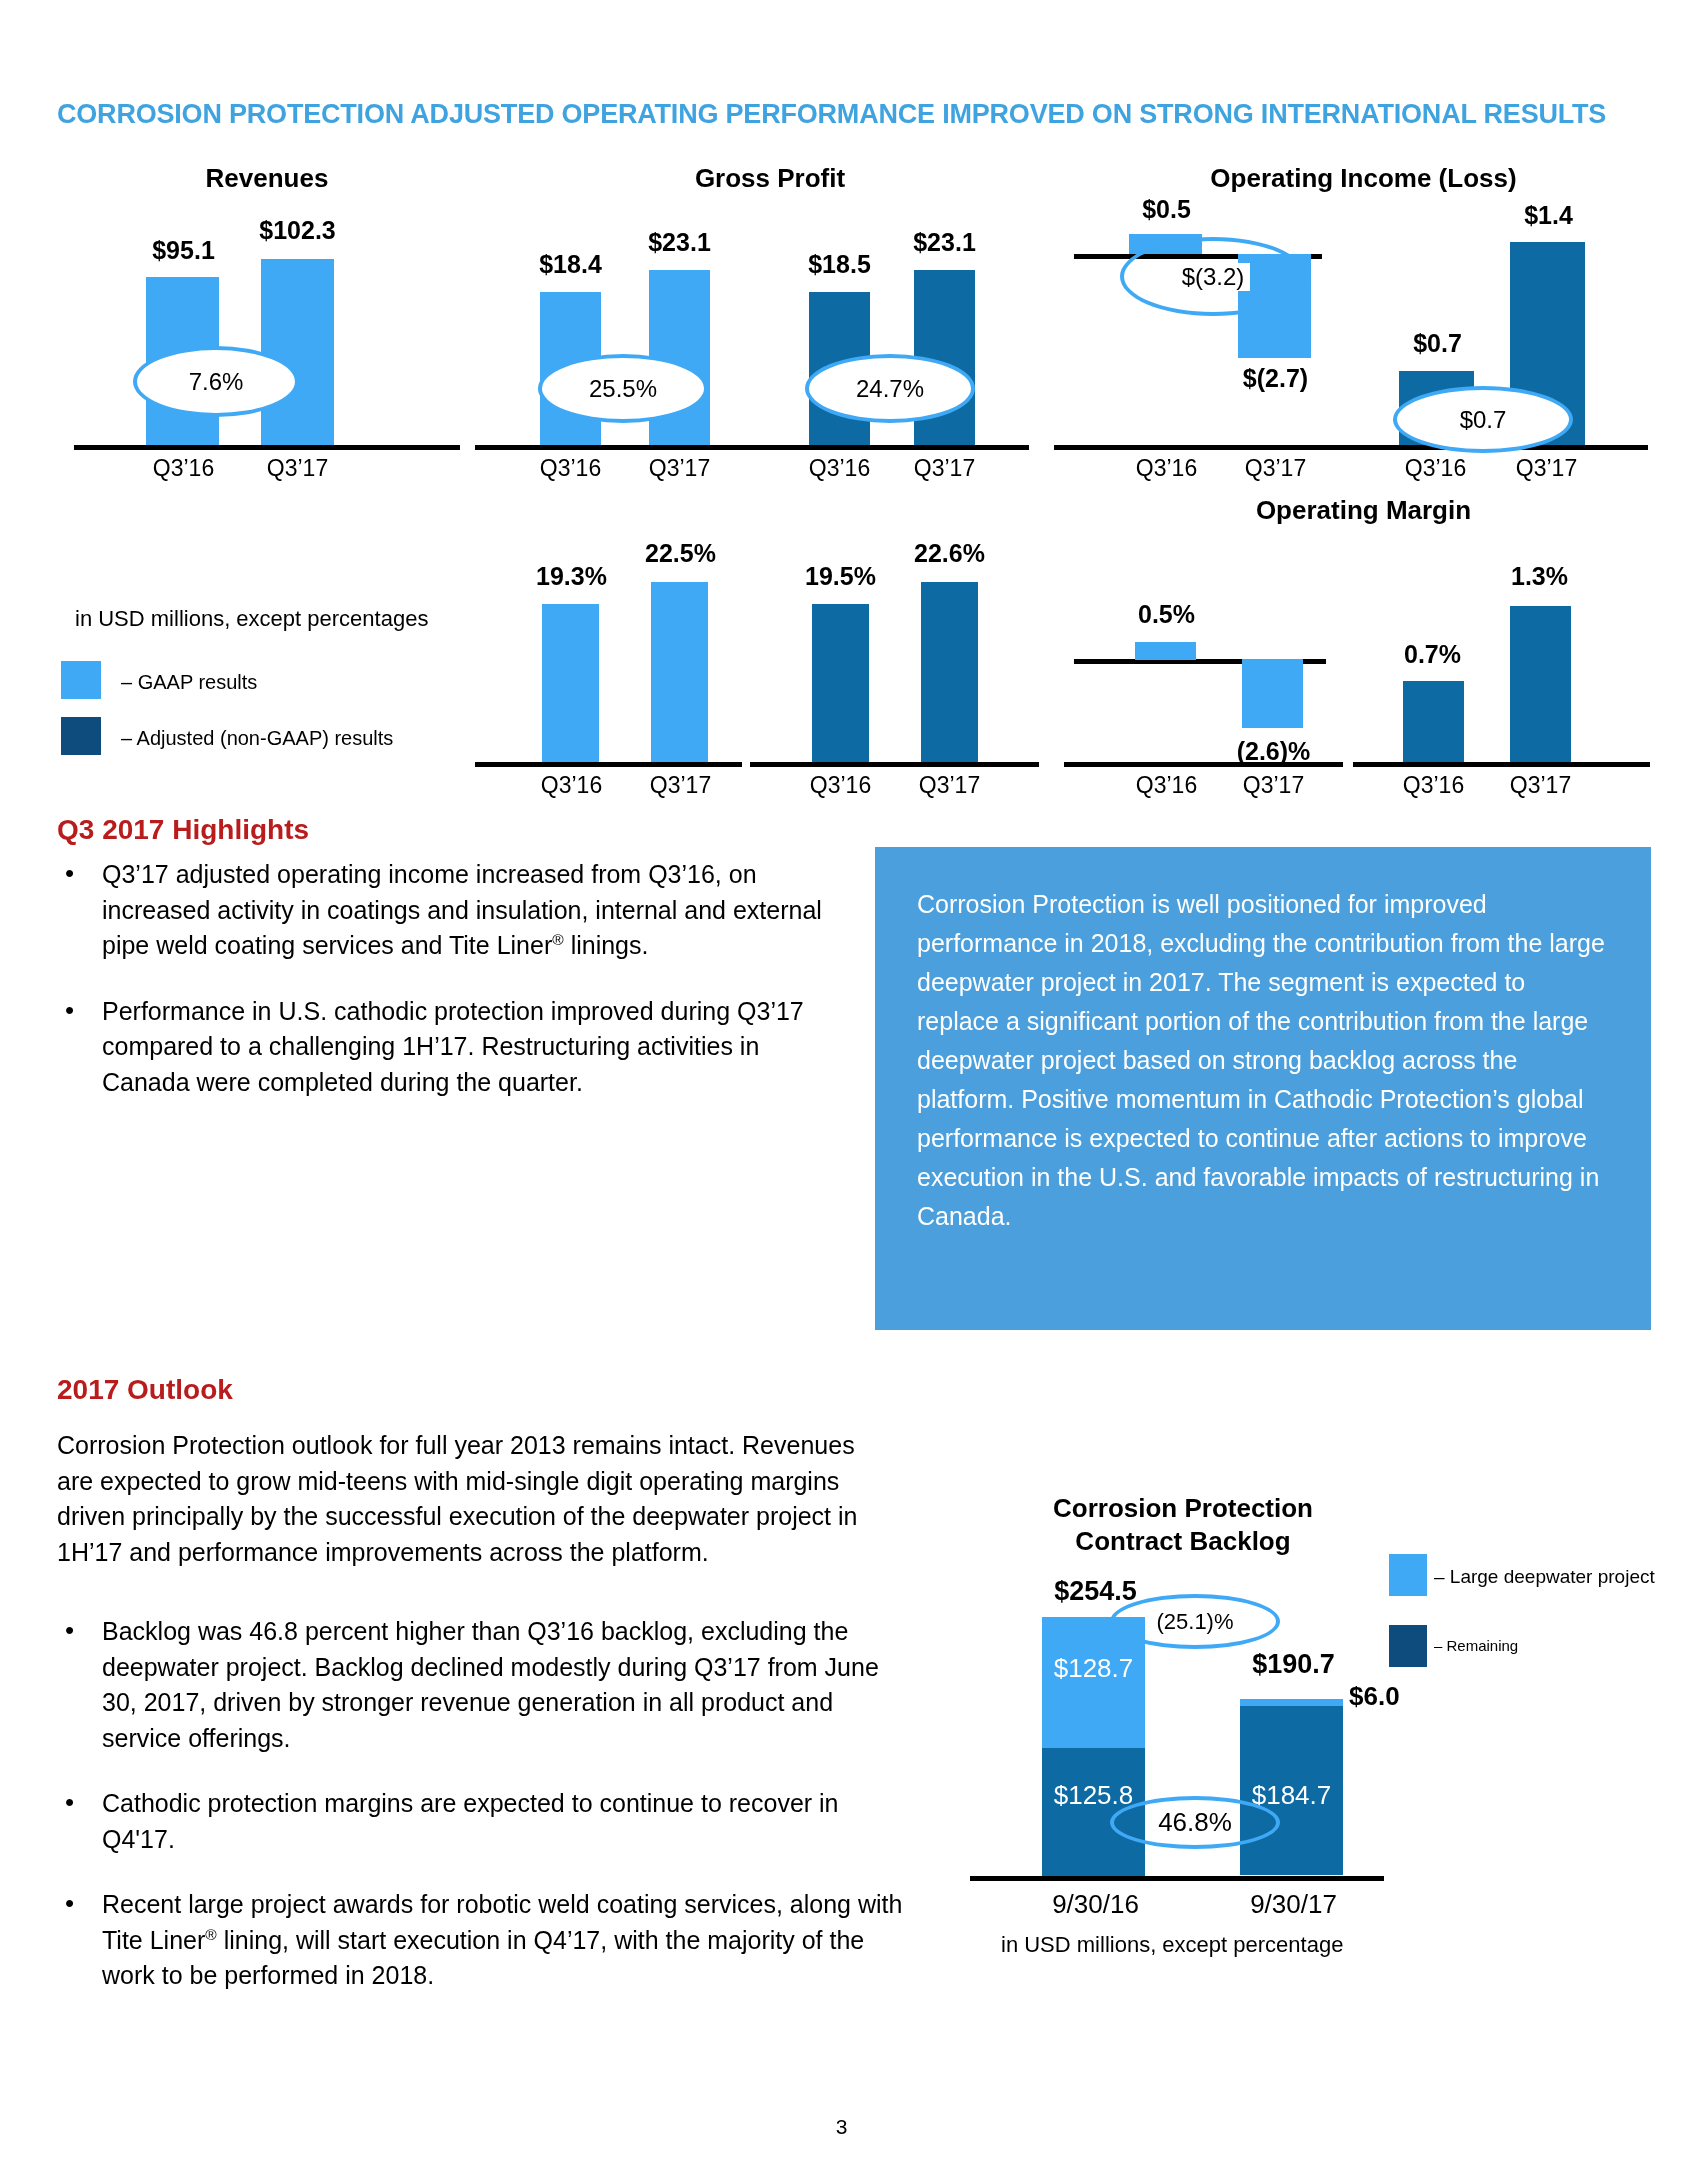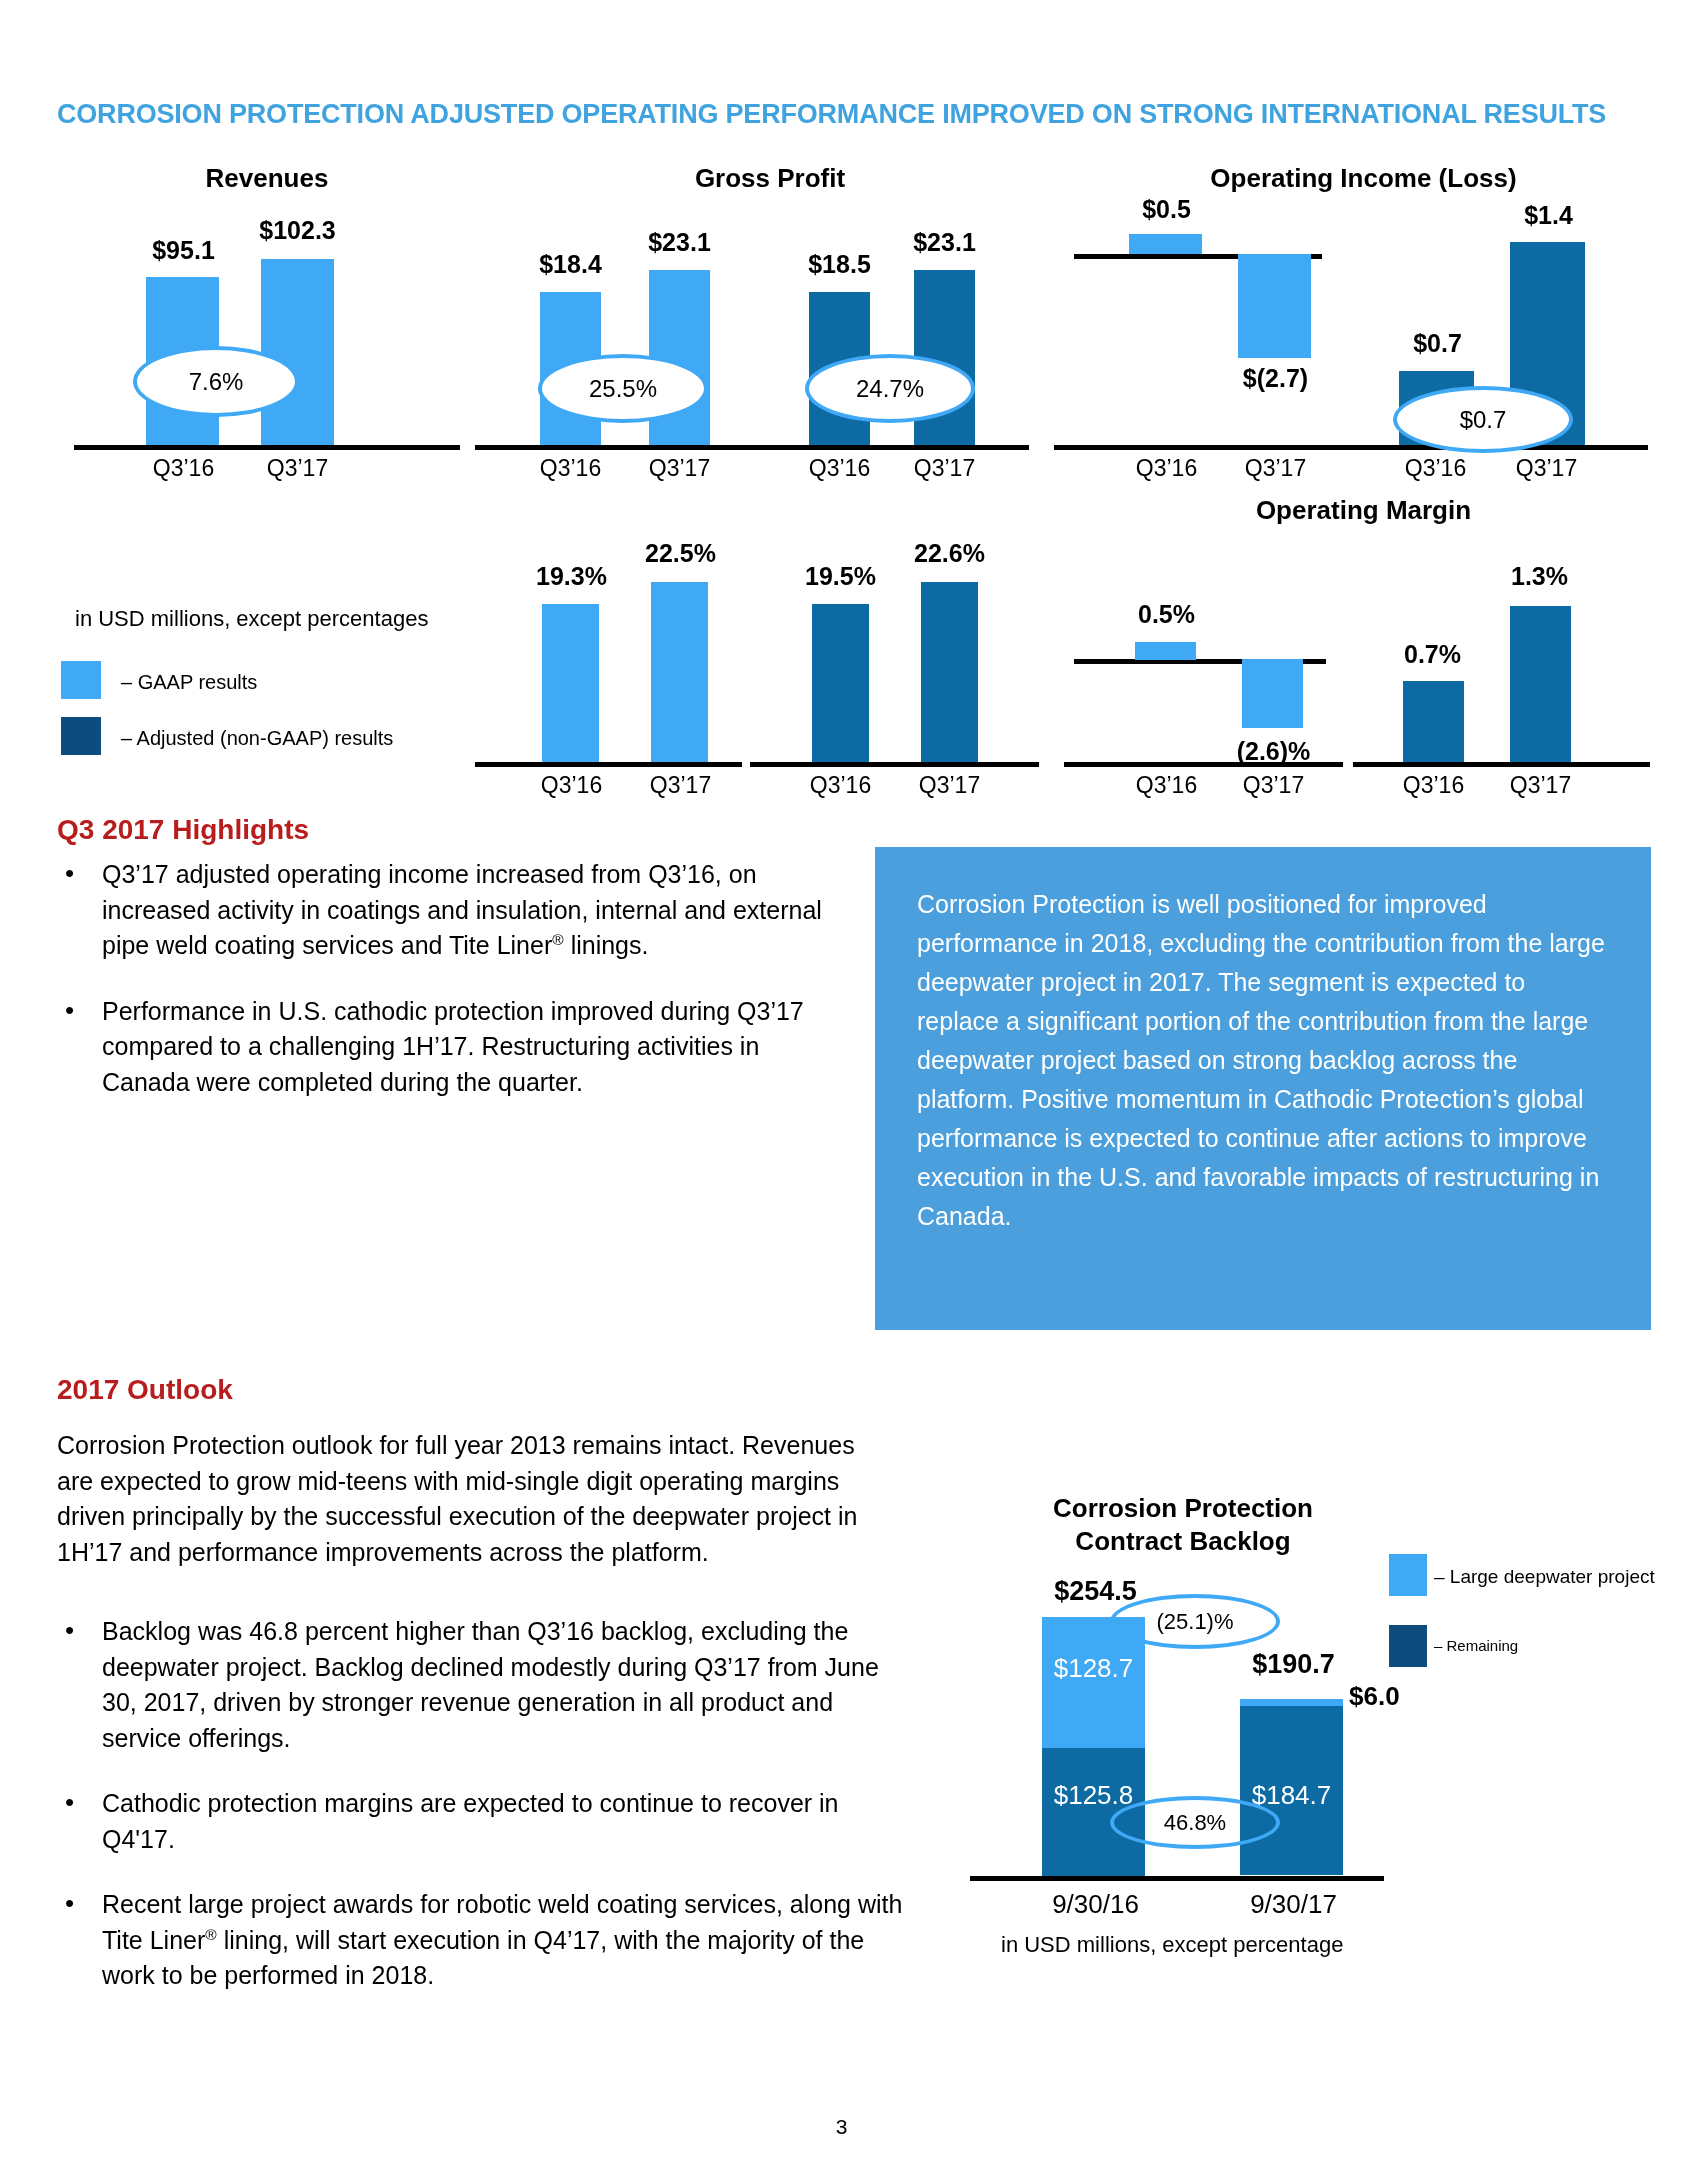--- a/index.html
+++ b/index.html
@@ -143,20 +143,23 @@
     <div class="chart-title">Operating Income (Loss)</div>
 
     <div class="zeroline" style="left:0px; top:91px; width:248px;"></div>
 
     <div class="bar light" style="left:55px; top:71px; width:73px; height:20px;"></div>
     <div class="bar light" style="left:164px; top:91px; width:73px; height:104px;"></div>
 
     <div class="vlabel" style="left:38px; top:32px; width:109px;">$0.5</div>
     <div class="vlabel" style="left:139px; top:201px; width:125px;">$(2.7)</div>
 
+    <div class="ellipse open" style="left:46px; top:74px; width:186px; height:79px;">
+      <span>$(3.2)</span>
+    </div>
 
     <div class="bar dark" style="left:325px; top:208px; width:75px; height:74px;"></div>
     <div class="bar dark" style="left:436px; top:79px; width:75px; height:203px;"></div>
 
     <div class="vlabel" style="left:305px; top:166px; width:117px;">$0.7</div>
     <div class="vlabel" style="left:416px; top:38px; width:117px;">$1.4</div>
 
     <div class="ellipse onbar" style="left:319px; top:223px; width:180px; height:67px;">$0.7</div>
 
     <div class="axis" style="left:-20px; top:282px; width:594px;"></div>
@@ -265,21 +268,21 @@
 
     <div class="vlabel" style="left:374px; top:226px; width:89px; text-align:left; font-size:26px;">$6.0</div>
 
     <div class="vlabel" style="left:61px; top:198px; width:115px; color:#ffffff; font-weight:normal; font-size:26px;">$128.7</div>
     <div class="vlabel" style="left:61px; top:325px; width:115px; color:#ffffff; font-weight:normal; font-size:26px;">$125.8</div>
     <div class="vlabel" style="left:259px; top:325px; width:115px; color:#ffffff; font-weight:normal; font-size:26px;">$184.7</div>
 
     <div class="ellipse open" style="left:135px; top:139px; width:170px; height:55px; font-size:22px;">
       <span>(25.1)%</span>
     </div>
-    <div class="ellipse open" style="left:135px; top:341px; width:170px; height:53px; font-size:22px;">
+    <div class="ellipse open" style="left:135px; top:341px; width:170px; height:53px; font-size:26px;">
       <span>46.8%</span>
     </div>
 
     <div class="axis" style="left:-5px; top:421px; width:414px;"></div>
 
     <div class="xlabel" style="left:48px; top:434px; width:145px; font-size:26px;">9/30/16</div>
     <div class="xlabel" style="left:246px; top:434px; width:145px; font-size:26px;">9/30/17</div>
 
     <div class="legend-note" style="left:26px; top:477px; font-size:22px;">in USD millions, except percentage</div>
   </div>

